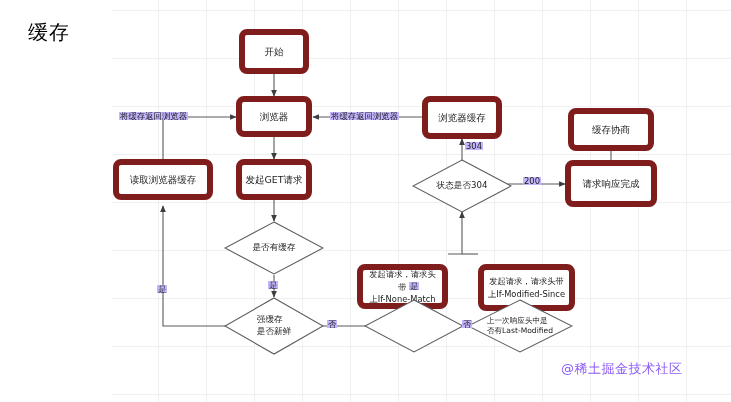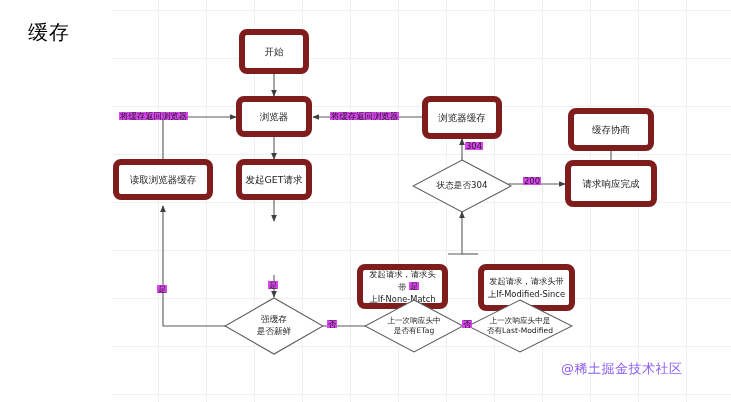--- a/index.html
+++ b/index.html
@@ -78,32 +78,31 @@
     justify-content: center;
   }
   .diamond-wrap svg.dshape {
     position: absolute;
     left: 0; top: 0;
     width: 100%; height: 100%;
   }
   .diamond-label {
     position: relative;
     z-index: 2;
-    text-align: center;
     font-size: 8.6px;
     line-height: 1.35;
     color: #1a1a1a;
     padding: 0 6px;
   }
   .diamond-label.small { font-size: 7.6px; }
   .edge-label {
     position: absolute;
     font-size: 8.4px;
     color: #1a1a1a;
-    background: #d946ef;
+    background: #c4b5fd;
     padding: 0 1px;
     white-space: nowrap;
     line-height: 1;
   }
 </style>
 </head>
 <body>
 
 <div id="canvas">
 
@@ -184,39 +183,41 @@
   <div class="node rect two-line" style="left:357px; top:230px; width:91px; height:45px; flex-direction:column;">
     <span>发起请求，请求头带</span>
     <span>上If-None-Match</span>
   </div>
 
   <div class="node rect two-line" style="left:478px; top:230px; width:97px; height:47px; flex-direction:column;">
     <span>发起请求，请求头带</span>
     <span>上If-Modified-Since</span>
   </div>
 
+  <div class="diamond-wrap" style="left:224px; top:221px; width:100px; height:54px;">
+    <svg class="dshape" viewBox="0 0 100 54" preserveAspectRatio="none">
+      <polygon points="50,1 99,27 50,53 1,27" fill="#ffffff" stroke="#5a5a60" stroke-width="1.1"></polygon>
+    </svg>
+    <div class="diamond-label">是否有缓存</div>
+  </div>
 
   <div class="diamond-wrap" style="left:224px; top:297px; width:100px; height:58px; flex-direction:column;">
     <svg class="dshape" viewBox="0 0 100 58" preserveAspectRatio="none">
       <polygon points="50,1 99,29 50,57 1,29" fill="#ffffff" stroke="#5a5a60" stroke-width="1.1"></polygon>
     </svg>
     <div class="diamond-label" style="z-index:2">
       <div>强缓存</div>
       <div>是否新鲜</div>
     </div>
   </div>
 
   <div class="diamond-wrap" style="left:364px; top:299px; width:100px; height:54px;">
     <svg class="dshape" viewBox="0 0 100 54" preserveAspectRatio="none">
       <polygon points="50,1 99,27 50,53 1,27" fill="#ffffff" stroke="#5a5a60" stroke-width="1.1"></polygon>
     </svg>
-    <div class="diamond-label small">
-      <div>上一次响应头中</div>
-      <div>是否有ETag</div>
-    </div>
   </div>
 
   <div class="diamond-wrap" style="left:467px; top:299px; width:106px; height:54px;">
     <svg class="dshape" viewBox="0 0 106 54" preserveAspectRatio="none">
       <polygon points="53,1 105,27 53,53 1,27" fill="#ffffff" stroke="#5a5a60" stroke-width="1.1"></polygon>
     </svg>
     <div class="diamond-label small">
       <div>上一次响应头中是</div>
       <div>否有Last-Modified</div>
     </div>

